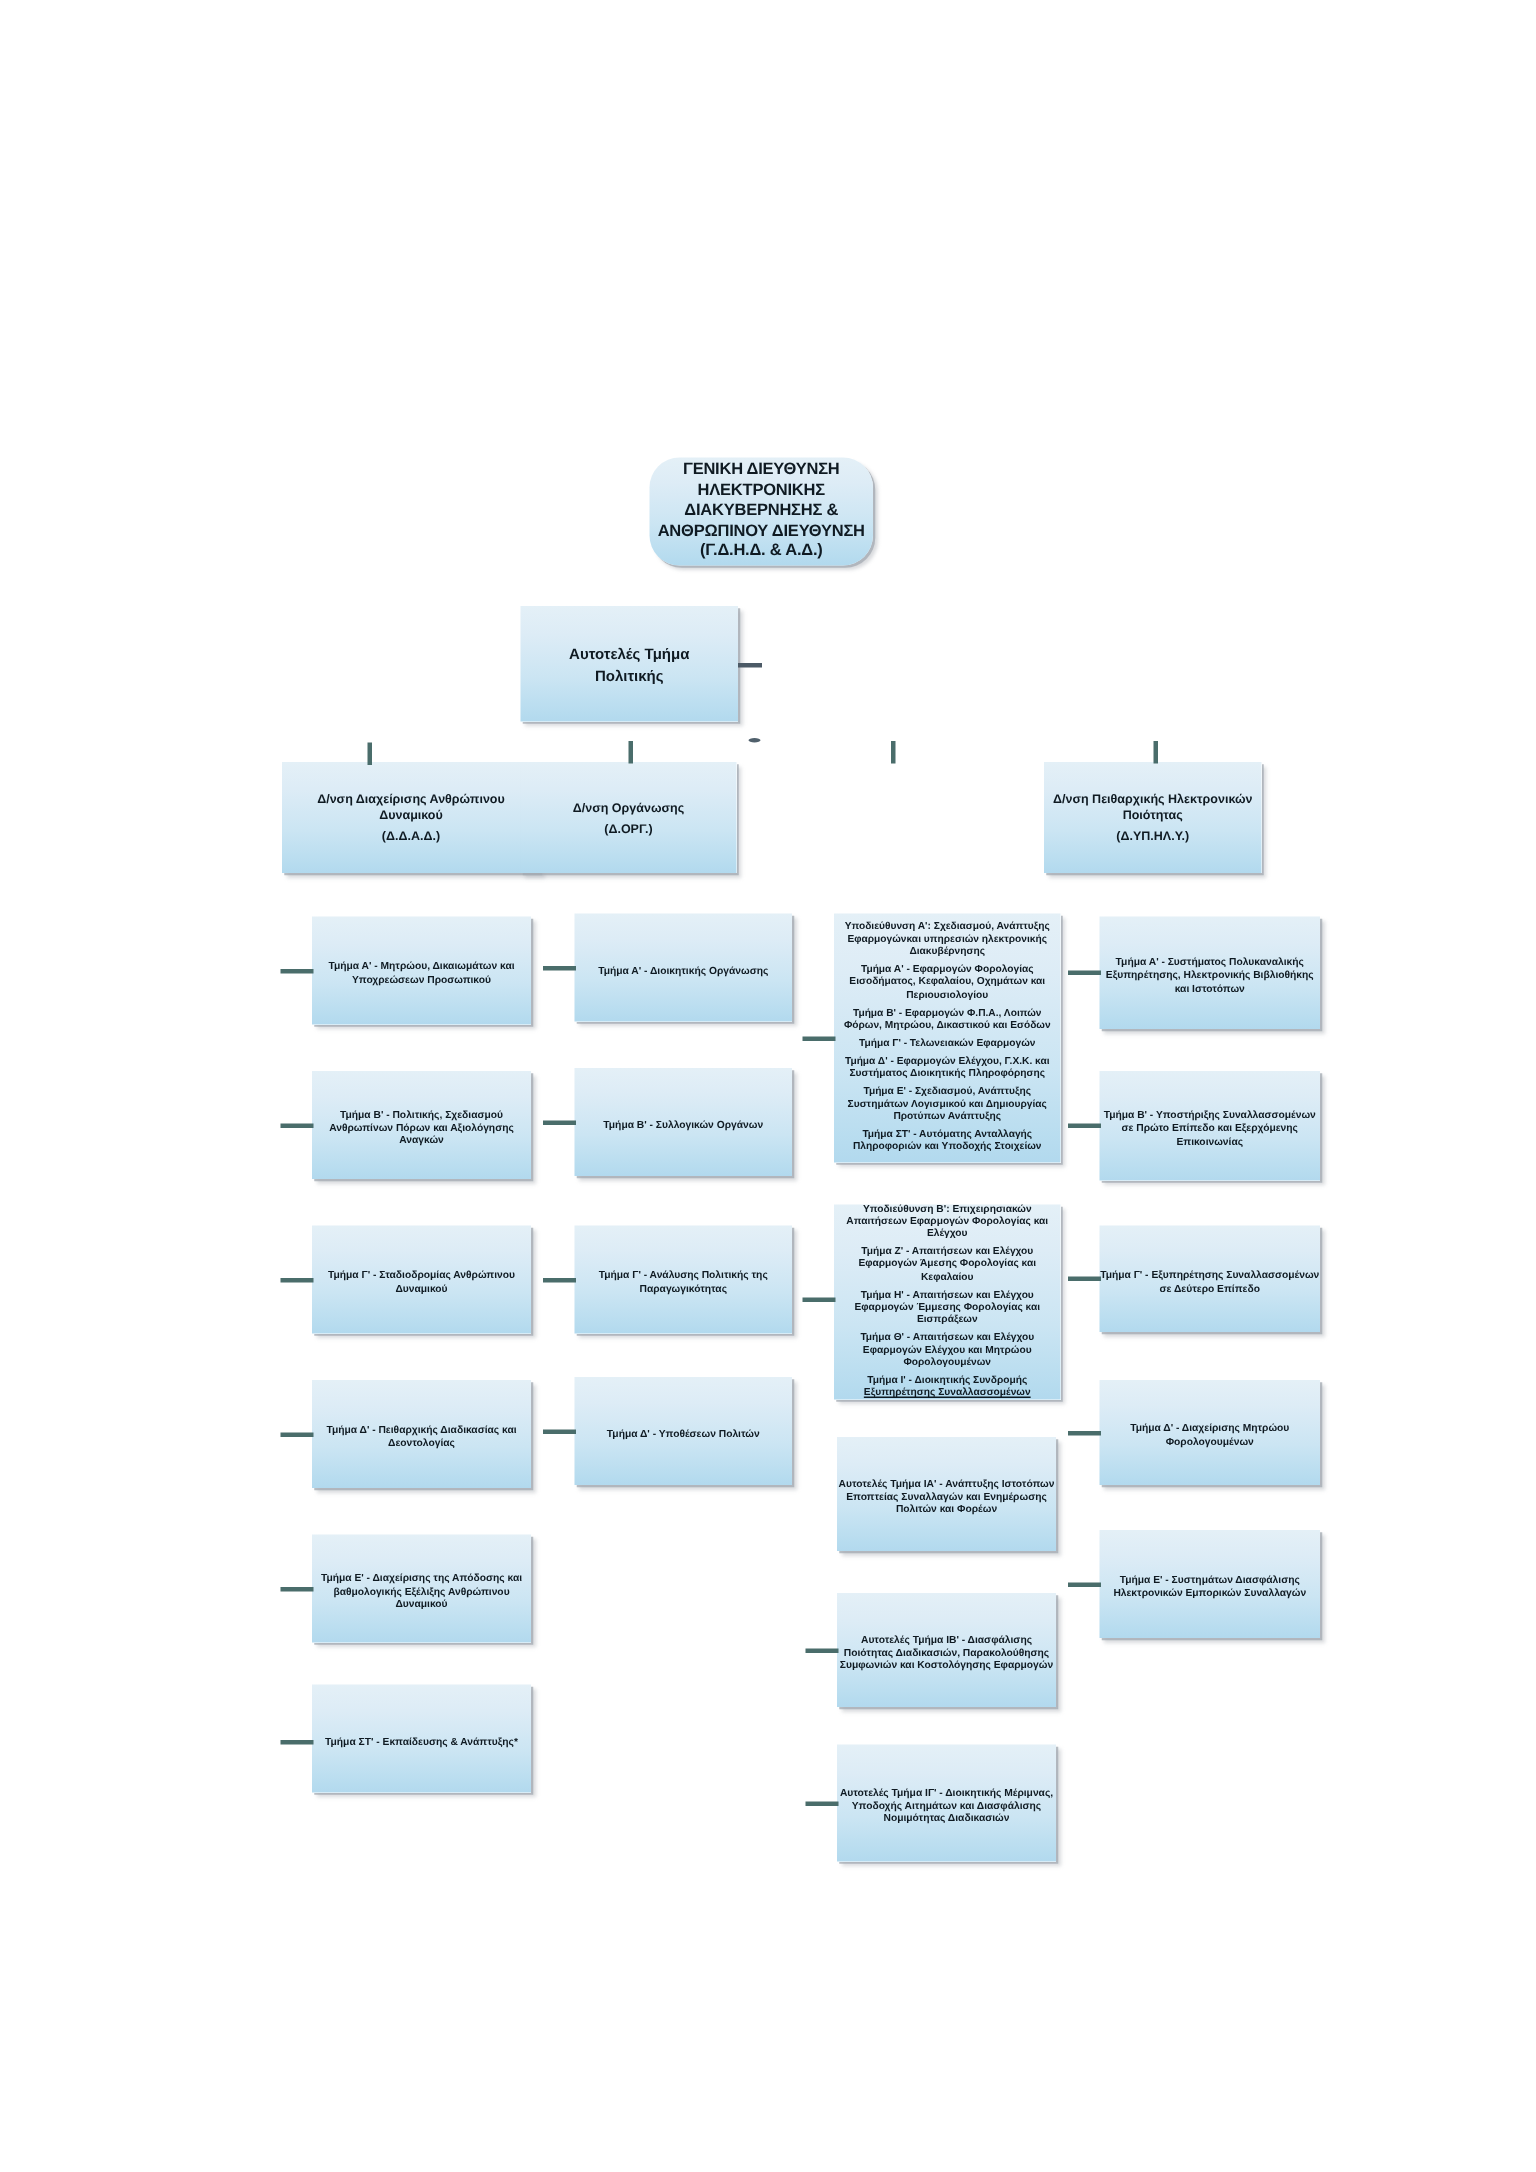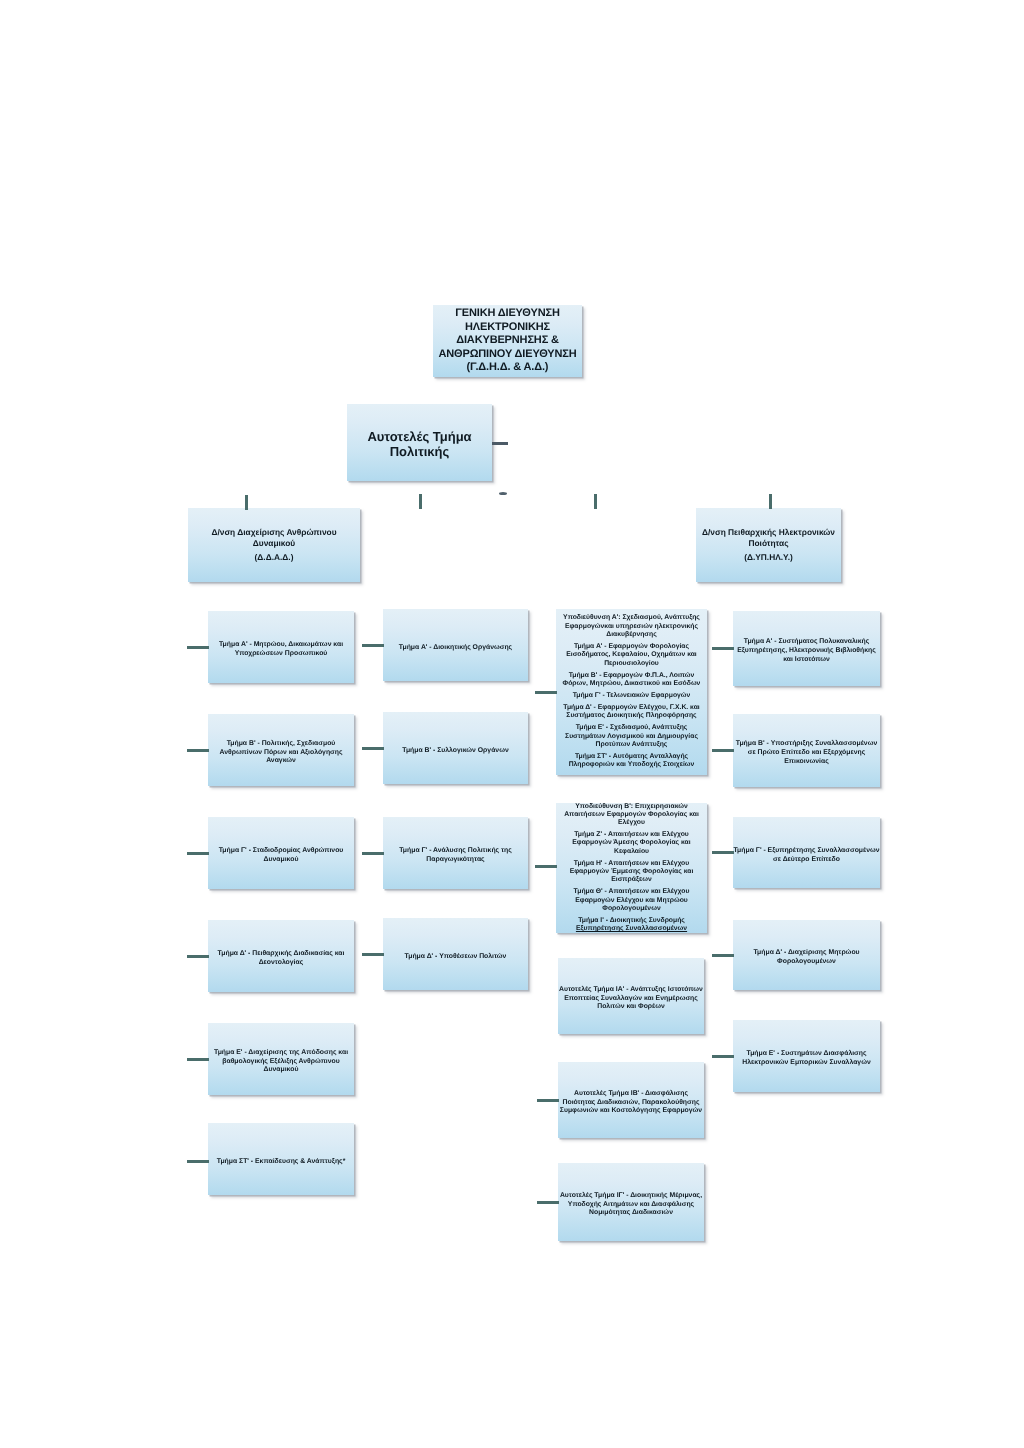--- a/index.html
+++ b/index.html
@@ -10,22 +10,22 @@
   #chart{position:relative;width:1024px;height:1448px;background:#fff;}
 
   .node{position:absolute;box-sizing:border-box;overflow:visible;
         display:flex;align-items:center;justify-content:center;
         text-align:center;color:#0f1a22;
         background:linear-gradient(180deg,#e4f0f7 0%,#ddecf6 24%,#cbe5f3 62%,#b7dcef 92%,#b2d9ee 100%);
         box-shadow:1.5px 1.5px 0 rgba(163,170,177,0.75), 3px 3px 2.5px rgba(170,176,182,0.45);}
   .node .txt{display:block;width:100%;box-sizing:border-box;}
   .ln{display:block;white-space:nowrap;}
 
-  .n-root{font-size:11px;line-height:13.4px;font-weight:bold;letter-spacing:-0.15px;}
-  .n-staff{font-size:13px;line-height:14.5px;font-weight:bold;}
+  .n-root{font-size:11px;line-height:13.4px;font-weight:bold;letter-spacing:-0.15px;border-radius:20px;}
+  .n-staff{font-size:10px;line-height:14.5px;font-weight:bold;}
   .n-staff .txt{transform:translateY(2px);}
   .n-dir{font-size:8.35px;line-height:10.8px;font-weight:bold;}
   .n-dir .para+.para{margin-top:3.2px;}
   .n-leaf{font-size:6.85px;line-height:8.8px;font-weight:bold;}
   .n-leaf .txt{transform:translateY(3px);}
   .n-group{font-size:6.8px;line-height:8.25px;font-weight:bold;}
   .grp{display:block;margin-bottom:3.85px;}
   .grp:last-child{margin-bottom:0;}
   .u{text-decoration:underline;}
 
@@ -55,20 +55,30 @@
 </div>
     </div>
 <div class="node n-dir" style="left:188px;top:508px;width:172px;height:74px">
 <div class="txt">
 <div class="para">
 <span class="ln">Δ/νση Διαχείρισης Ανθρώπινου</span>
           <span class="ln">Δυναμικού</span>
 </div>
 <div class="para">
 <span class="ln">(Δ.Δ.Α.Δ.)</span>
+</div>
+</div>
+    </div>
+<div class="node n-dir" style="left:347px;top:508px;width:144px;height:74px">
+<div class="txt">
+<div class="para">
+<span class="ln">Δ/νση Οργάνωσης</span>
+</div>
+<div class="para">
+<span class="ln">(Δ.ΟΡΓ.)</span>
 </div>
 </div>
     </div>
 <div class="node n-dir" style="left:696px;top:508px;width:145px;height:74px">
 <div class="txt">
 <div class="para">
 <span class="ln">Δ/νση Πειθαρχικής Ηλεκτρονικών</span>
           <span class="ln">Ποιότητας</span>
 </div>
 <div class="para">

